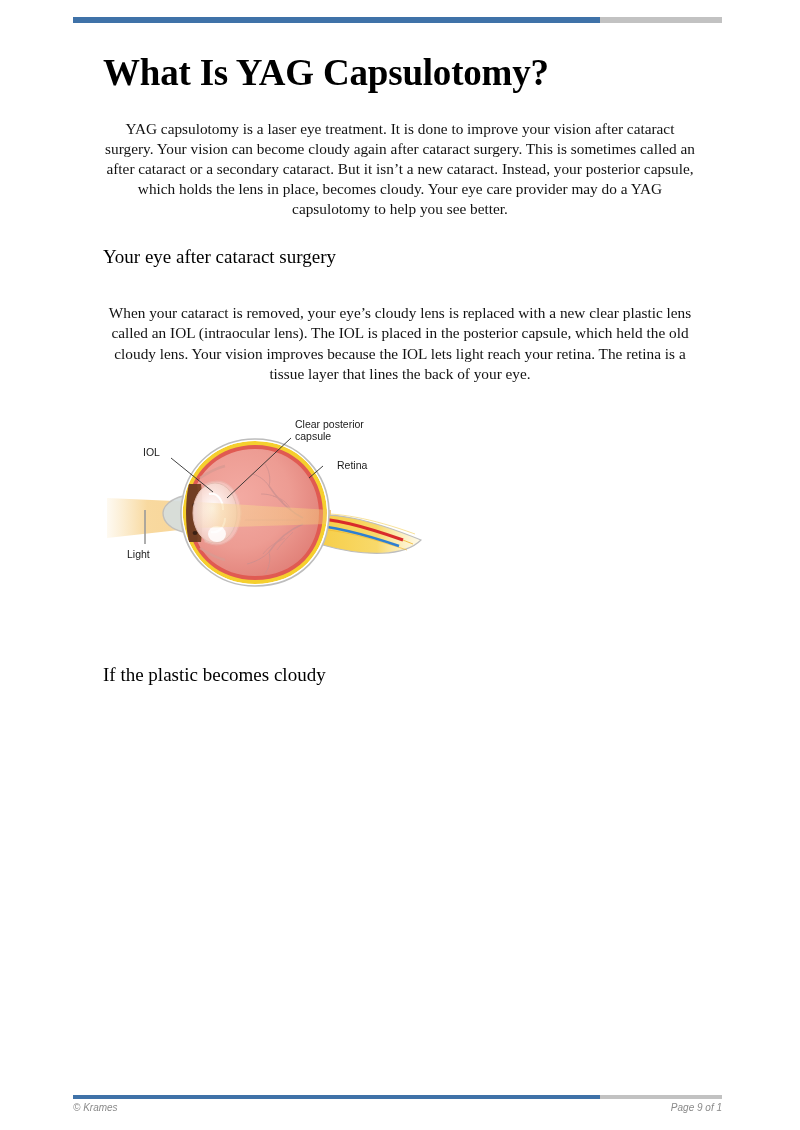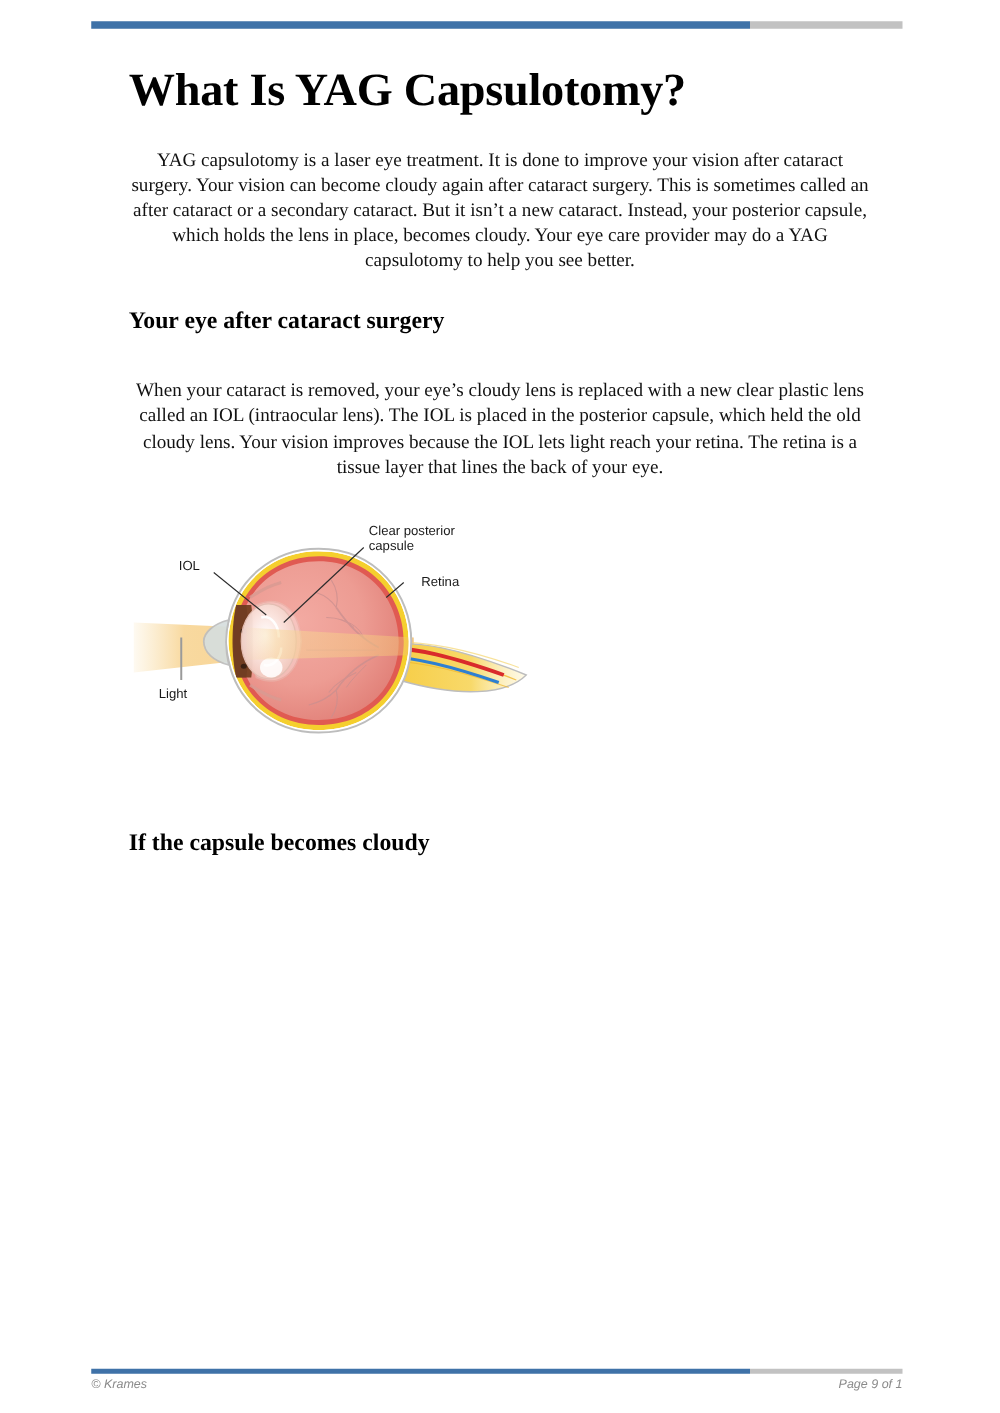--- a/index.html
+++ b/index.html
@@ -55,21 +55,21 @@
     font-weight: bold;
     letter-spacing: -0.2px;
     line-height: 1.15;
     margin: 0 0 24px 0;
     color: #000;
   }
 
   h2.section-title {
     font-family: "Liberation Serif", "DejaVu Serif", serif;
     font-size: 19px;
-    font-weight: bold;
+    font-weight: normal;
     line-height: 1.2;
     margin: 0 0 14px 0;
     color: #000;
   }
 
   p.body-text {
     font-family: "Liberation Serif", "DejaVu Serif", serif;
     font-size: 15.3px;
     line-height: 1.32;
     margin: 0;
@@ -266,21 +266,21 @@
       <text class="fig-label" x="38" y="50">IOL</text>
       <text class="fig-label" x="22" y="152">Light</text>
       <text class="fig-label" x="190" y="22">Clear posterior</text>
       <text class="fig-label" x="190" y="34">capsule</text>
       <text class="fig-label" x="232" y="63">Retina</text>
     </svg>
   </div>
 
   <div class="block-gap-3"></div>
 
-  <h2 class="section-title">If the capsule becomes cloudy</h2>
+  <h2 class="section-title">If the plastic becomes cloudy</h2>
 
   <div class="block-gap-2"></div>
 
 
 </div>
 
 <div class="footer-rule">
   <div class="seg-blue"></div>
   <div class="seg-gray"></div>
 </div>

